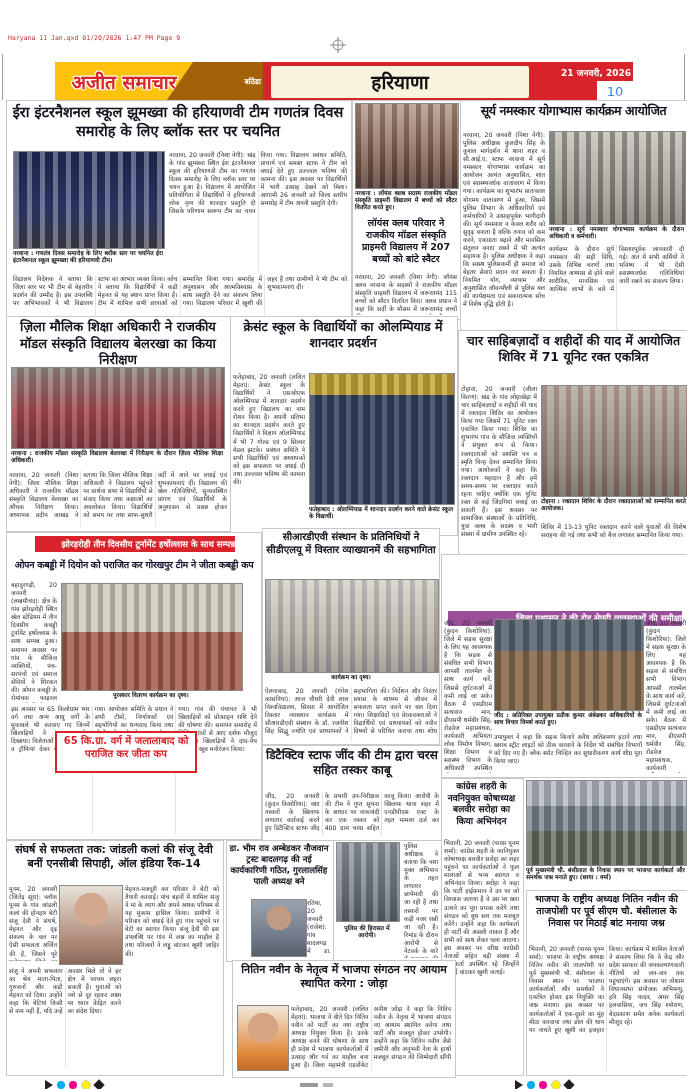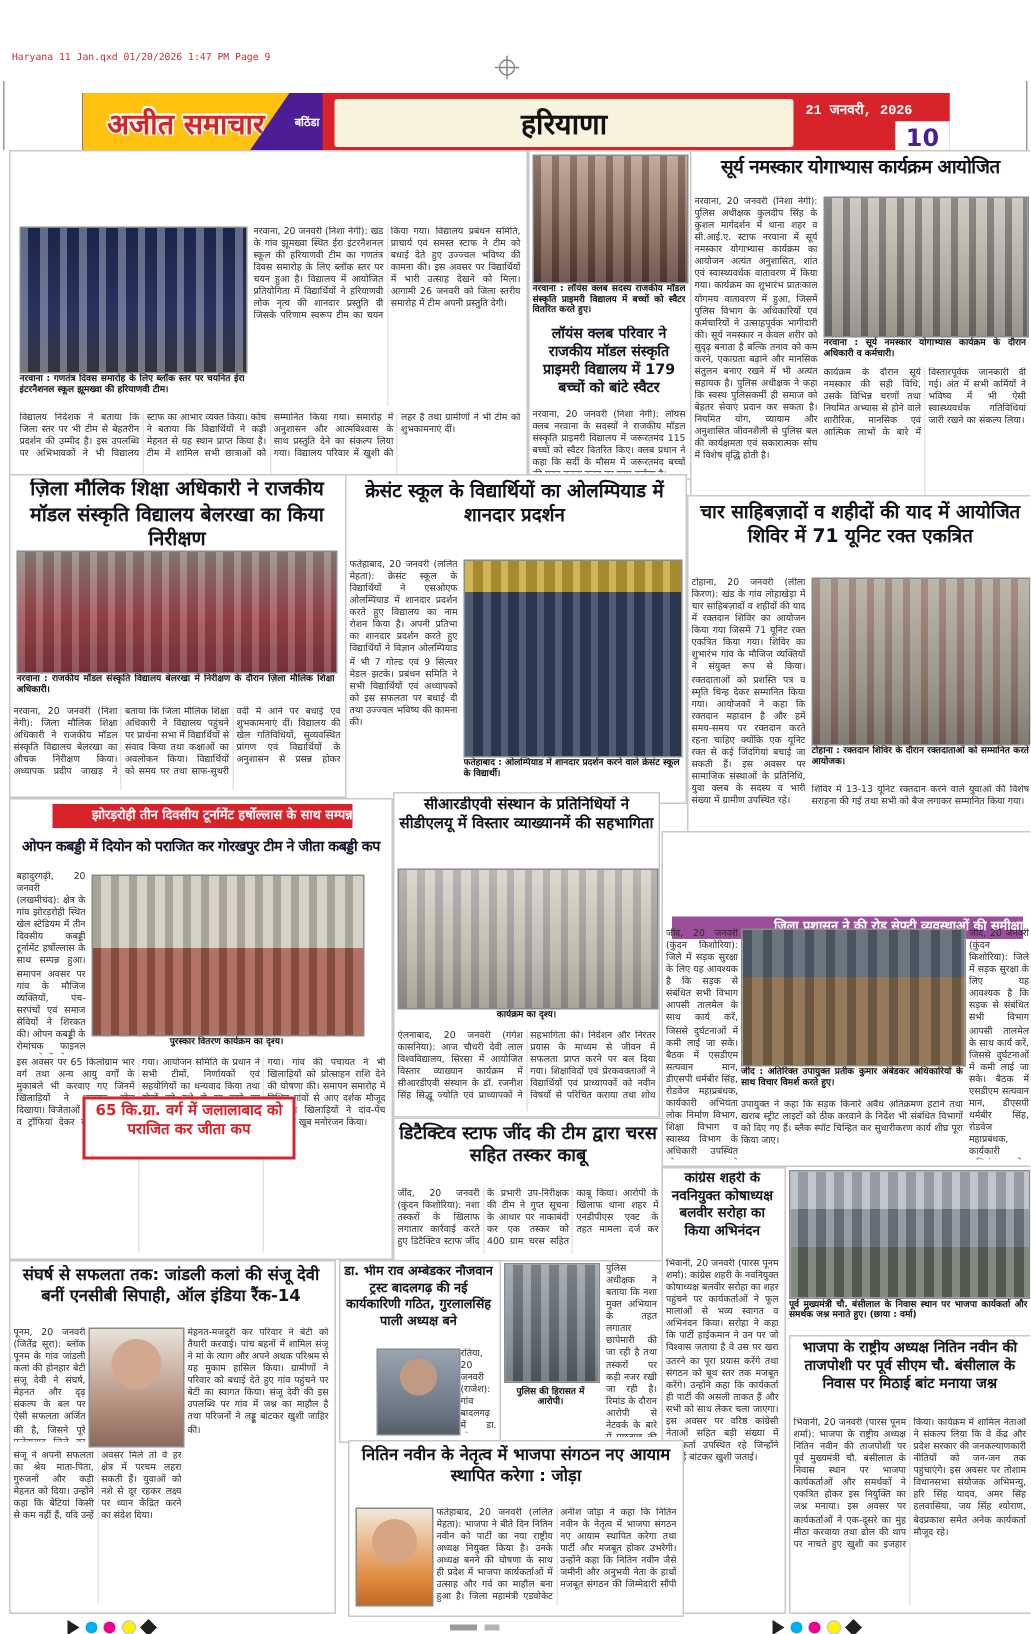--- a/index.html
+++ b/index.html
@@ -12,35 +12,35 @@
   .cap{position:absolute;font-size:6px;font-weight:bold;line-height:1.2;text-align:center;color:#111;overflow:hidden;}
   .ph{position:absolute;border:1px solid #8a8a8a;}
   .c2{column-count:2;column-gap:5px;column-rule:1px solid #e4e4e4;}
   .c3{column-count:3;column-gap:5px;column-rule:1px solid #e4e4e4;}
   .c4{column-count:4;column-gap:5px;column-rule:1px solid #e4e4e4;}
   .strip{position:absolute;color:#fff;font-weight:bold;text-align:right;overflow:hidden;}
   .meta{position:absolute;left:8px;top:2px;font-family:"DejaVu Sans Mono",monospace;
         font-size:6.5px;color:#c33333;}
   
   #masthead{position:absolute;left:55px;top:30px;width:578px;height:40px;display:flex;background:#D8232A;}
-  #logoWrap{position:relative;width:160px;height:40px;background:#4c1d95;flex:0 0 auto;}
+  #logoWrap{position:relative;width:160px;height:40px;background:#a16207;flex:0 0 auto;padding-left:48px;}
   #logoYellow{position:absolute;left:0;top:0;bottom:0;width:138px;background:#FFC20E;
       clip-path:polygon(0 0,100% 0,80% 100%,0 100%);display:flex;align-items:center;justify-content:center;}
   #logoText{font-size:19px;font-weight:bold;color:#D8232A;
       text-shadow:1px 1px 0 #fff,-1px -1px 0 #fff,1px -1px 0 #fff,-1px 1px 0 #fff;white-space:nowrap;}
   #logoCity{position:absolute;right:2px;top:14px;color:#fff;font-size:7.5px;font-weight:bold;}
   #mastCenter{flex:1;display:flex;align-items:center;justify-content:center;padding:4px 8px;}
   #mastCenterInner{background:#F8F3DC;width:100%;height:100%;display:flex;align-items:center;
       justify-content:center;border-radius:2px;}
   #mastTitle{font-size:19px;font-weight:bold;color:#111;}
   #mastRight{flex:0 0 96px;position:relative;background:#D8232A;}
-  #mastDate{position:absolute;top:4px;left:0;right:2px;color:#fff;font-size:9px;font-weight:bold;font-family:Liberation Mono, monospace;}
+  #mastDate{position:absolute;top:4px;left:0;right:2px;color:#fff;font-size:9px;font-weight:bold;text-align:right;}
   #pageNumBox{position:absolute;right:0;bottom:0;width:34px;height:19px;background:#fff;
       border:1px solid #fff;display:flex;align-items:center;justify-content:center;}
-  #pageNum{font-size:16px;font-weight:bold;color:#4c1d95;}
+  #pageNum{font-size:13px;font-weight:normal;color:#3b82f6;}
   .insetRed{position:absolute;border:2px solid #D8232A;background:#fff;color:#D8232A;font-weight:bold;
       font-size:10px;line-height:1.25;text-align:center;padding:2px;overflow:hidden;}
   .regdot{width:8px;height:8px;border-radius:50%;display:inline-block;margin-right:4px;}
   .regtri{width:0;height:0;border-top:5px solid transparent;border-bottom:5px solid transparent;
       border-left:8px solid #231F20;display:inline-block;margin-right:4px;}
   .regsq{width:8px;height:8px;display:inline-block;margin-right:4px;transform:rotate(45deg);}
   .marks{position:absolute;display:flex;align-items:center;}
   .edge{position:absolute;background:#9a9a9a;}
 </style>
 </head>
@@ -73,30 +73,31 @@
     </div>
     <div id="mastRight">
       <div id="mastDate">21 जनवरी, 2026</div>
       <div id="pageNumBox">
         <span id="pageNum">10</span>
       </div>
     </div>
   </div>
 
   <div class="art" style="left:6px;top:68px;width:344px;height:280px;">
+    <div class="hl" style="left:2px;top:2px;width:338px;height:44px;font-size:14.5px;">ईरा इंटरनैशनल स्कूल झूमख्वा की हरियाणवी टीम गणतंत्र दिवस समारोह के लिए ब्लॉक स्तर पर चयनित</div>
     <div class="ph" style="left:6px;top:50px;width:150px;height:96px;background:repeating-linear-gradient(90deg,rgba(255,255,255,.30) 0 5px,rgba(0,0,0,.12) 5px 13px),linear-gradient(180deg,#1f2a55,#2d3a6b 60%,#3c3c48);"></div>
     <div class="cap" style="left:6px;top:148px;width:150px;height:22px;text-align:justify;">नरवाना : गणतंत्र दिवस समारोह के लिए ब्लॉक स्तर पर चयनित ईरा इंटरनैशनल स्कूल झूमख्वा की हरियाणवी टीम।</div>
     <div class="bd c2" style="left:162px;top:50px;width:178px;height:120px;">नरवाना, 20 जनवरी (निशा नेगी): खंड के गांव झूमख्वा स्थित ईरा इंटरनैशनल स्कूल की हरियाणवी टीम का गणतंत्र दिवस समारोह के लिए ब्लॉक स्तर पर चयन हुआ है। विद्यालय में आयोजित प्रतियोगिता में विद्यार्थियों ने हरियाणवी लोक नृत्य की शानदार प्रस्तुति दी जिसके परिणाम स्वरूप टीम का चयन किया गया। विद्यालय प्रबंधन समिति, प्राचार्य एवं समस्त स्टाफ ने टीम को बधाई देते हुए उज्ज्वल भविष्य की कामना की। इस अवसर पर विद्यार्थियों में भारी उत्साह देखने को मिला। आगामी 26 जनवरी को जिला स्तरीय समारोह में टीम अपनी प्रस्तुति देगी।</div>
     <div class="bd c4" style="left:6px;top:174px;width:334px;height:102px;">विद्यालय निदेशक ने बताया कि जिला स्तर पर भी टीम से बेहतरीन प्रदर्शन की उम्मीद है। इस उपलब्धि पर अभिभावकों ने भी विद्यालय स्टाफ का आभार व्यक्त किया। कोच ने बताया कि विद्यार्थियों ने कड़ी मेहनत से यह स्थान प्राप्त किया है। टीम में शामिल सभी छात्राओं को सम्मानित किया गया। समारोह में अनुशासन और आत्मविश्वास के साथ प्रस्तुति देने का संकल्प लिया गया। विद्यालय परिवार में खुशी की लहर है तथा ग्रामीणों ने भी टीम को शुभकामनाएं दीं।</div>
   </div>
 
   <div class="art" style="left:352px;top:68px;width:108px;height:218px;">
     <div class="ph" style="left:2px;top:2px;width:102px;height:84px;background:repeating-linear-gradient(90deg,rgba(30,15,10,.28) 0 5px,rgba(255,255,255,.12) 5px 12px),linear-gradient(180deg,#b9a08e,#7c5f52 70%,#5d443c);"></div>
     <div class="cap" style="left:2px;top:88px;width:102px;height:26px;text-align:justify;">नरवाना : लॉयंस क्लब सदस्य राजकीय मॉडल संस्कृति प्राइमरी विद्यालय में बच्चों को स्वैटर वितरित करते हुए।</div>
-    <div class="hl" style="left:2px;top:116px;width:102px;height:54px;font-size:9.5px;">लॉयंस क्लब परिवार ने राजकीय मॉडल संस्कृति प्राइमरी विद्यालय में 179 बच्चों को बांटे स्वैटर</div>
+    <div class="hl" style="left:2px;top:116px;width:102px;height:54px;font-size:9.5px;">लॉयंस क्लब परिवार ने राजकीय मॉडल संस्कृति प्राइमरी विद्यालय में 207 बच्चों को बांटे स्वैटर</div>
     <div class="bd" style="left:2px;top:172px;width:102px;height:42px;">नरवाना, 20 जनवरी (निशा नेगी): लॉयंस क्लब नरवाना के सदस्यों ने राजकीय मॉडल संस्कृति प्राइमरी विद्यालय में जरूरतमंद 115 बच्चों को स्वैटर वितरित किए। क्लब प्रधान ने कहा कि सर्दी के मौसम में जरूरतमंद बच्चों की मदद करना क्लब का परम कर्तव्य है।</div>
   </div>
 
   <div class="art" style="left:460px;top:68px;width:227px;height:236px;">
     <div class="hl" style="left:2px;top:2px;width:221px;height:24px;font-size:12.5px;white-space:nowrap;letter-spacing:-0.4px;">सूर्य नमस्कार योगाभ्यास कार्यक्रम आयोजित</div>
     <div class="bd" style="left:2px;top:30px;width:82px;height:200px;">नरवाना, 20 जनवरी (निशा नेगी): पुलिस अधीक्षक कुलदीप सिंह के कुशल मार्गदर्शन में थाना शहर व सी.आई.ए. स्टाफ नरवाना में सूर्य नमस्कार योगाभ्यास कार्यक्रम का आयोजन अत्यंत अनुशासित, शांत एवं स्वास्थ्यवर्धक वातावरण में किया गया। कार्यक्रम का शुभारंभ प्रातःकाल योगमय वातावरण में हुआ, जिसमें पुलिस विभाग के अधिकारियों एवं कर्मचारियों ने उत्साहपूर्वक भागीदारी की। सूर्य नमस्कार न केवल शरीर को सुदृढ़ बनाता है बल्कि तनाव को कम करने, एकाग्रता बढ़ाने और मानसिक संतुलन बनाए रखने में भी अत्यंत सहायक है। पुलिस अधीक्षक ने कहा कि स्वस्थ पुलिसकर्मी ही समाज को बेहतर सेवाएं प्रदान कर सकता है। नियमित योग, व्यायाम और अनुशासित जीवनशैली से पुलिस बल की कार्यक्षमता एवं सकारात्मक सोच में विशेष वृद्धि होती है।</div>
     <div class="ph" style="left:88px;top:30px;width:135px;height:92px;background:repeating-linear-gradient(90deg,rgba(25,25,35,.35) 0 5px,rgba(255,255,255,.10) 5px 12px),linear-gradient(180deg,#c9c5bc,#a8a49a 60%,#8d897f);"></div>
     <div class="cap" style="left:88px;top:124px;width:135px;height:18px;text-align:justify;">नरवाना : सूर्य नमस्कार योगाभ्यास कार्यक्रम के दौरान अधिकारी व कर्मचारी।</div>
     <div class="bd c2" style="left:88px;top:144px;width:135px;height:86px;">कार्यक्रम के दौरान सूर्य नमस्कार की सही विधि, उसके विभिन्न चरणों तथा नियमित अभ्यास से होने वाले शारीरिक, मानसिक एवं आत्मिक लाभों के बारे में विस्तारपूर्वक जानकारी दी गई। अंत में सभी कर्मियों ने भविष्य में भी ऐसी स्वास्थ्यवर्धक गतिविधियां जारी रखने का संकल्प लिया।</div>
   </div>

